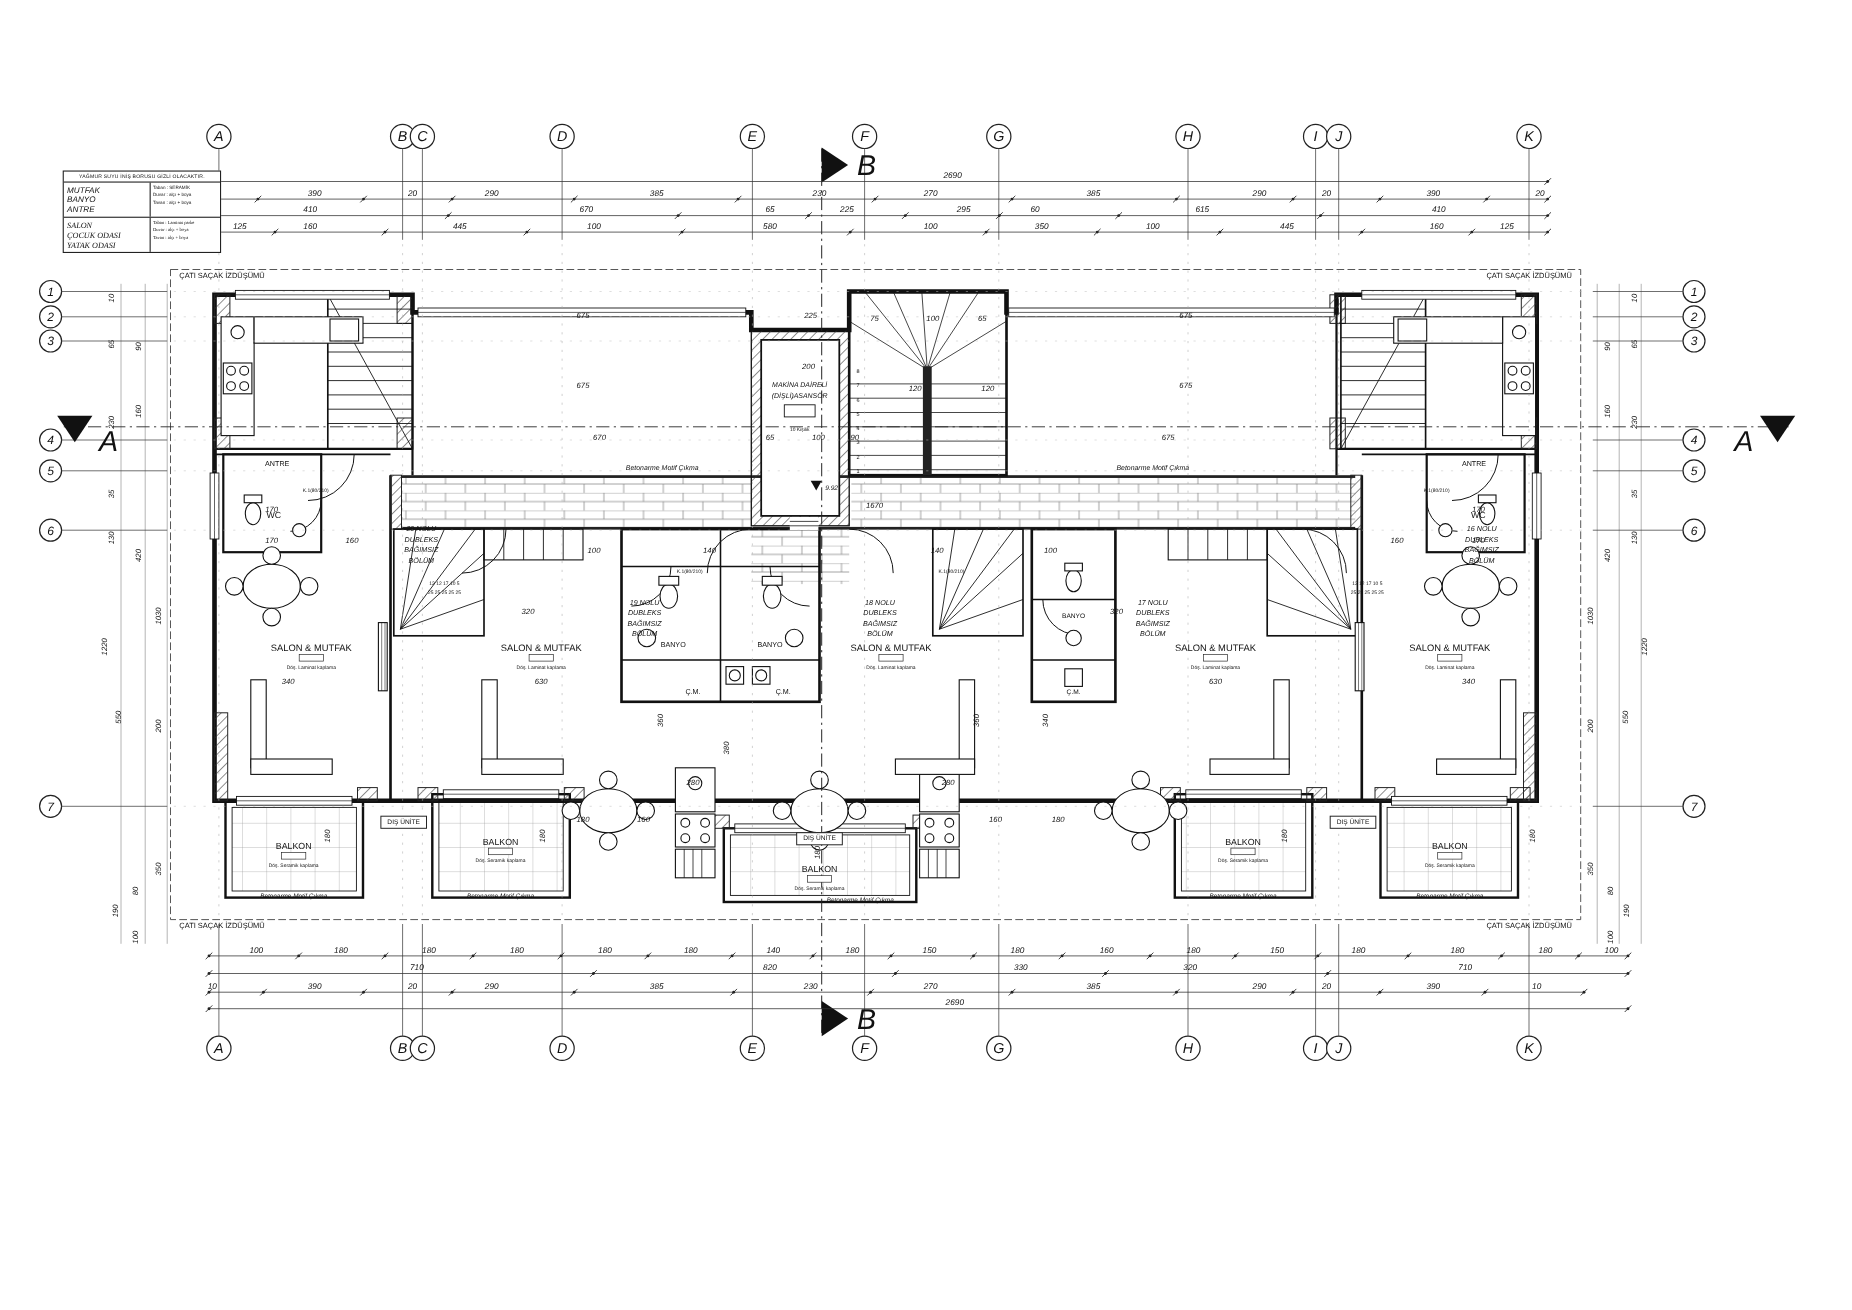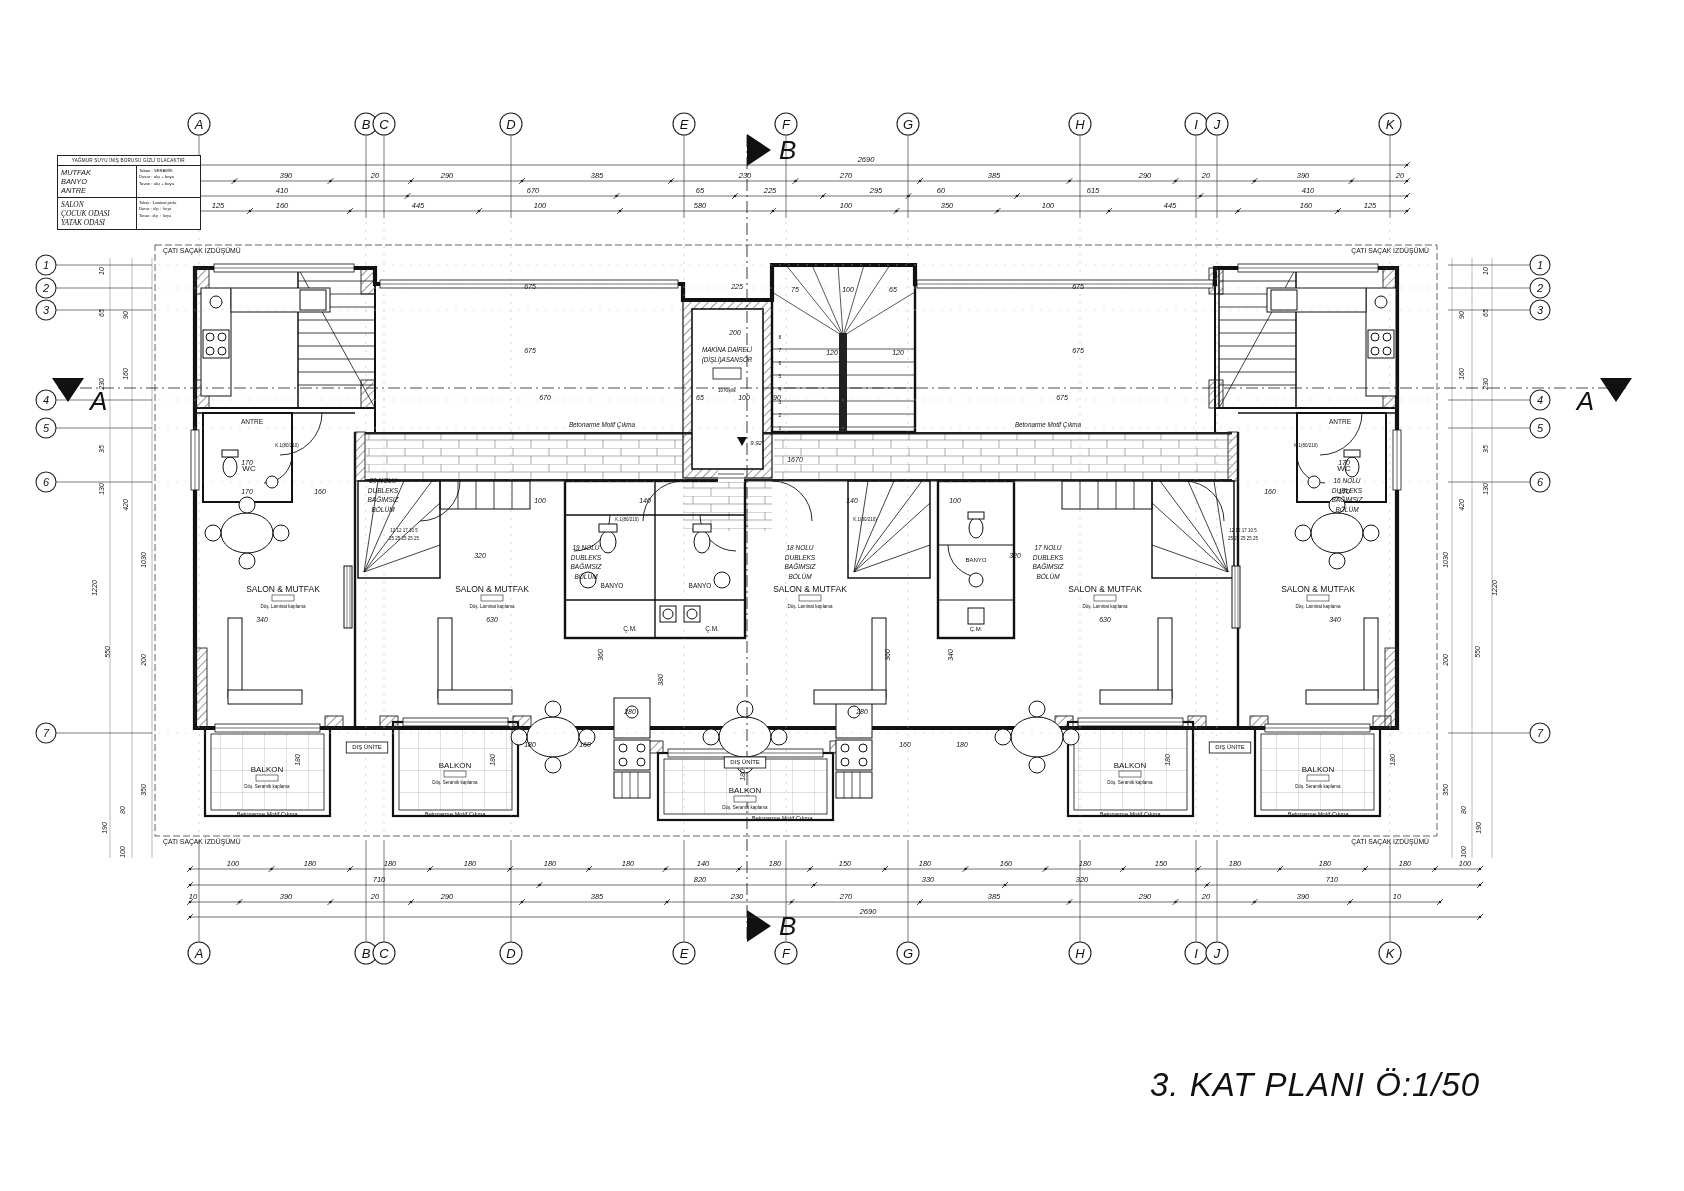--- a/index.html
+++ b/index.html
@@ -870,15 +870,14 @@
   <div class="row">
     <div class="cell-l">SALON
 ÇOCUK ODASI
 YATAK ODASI</div>
     <div class="cell-r">Taban : Laminat parke
 Duvar : alçı + boya
 Tavan : alçı + boya</div>
   </div>
 </div>
 
-<div class="title">3. KAT PLANI  Ö:1/50</div>
 
 </div>
 
 </body></html>

